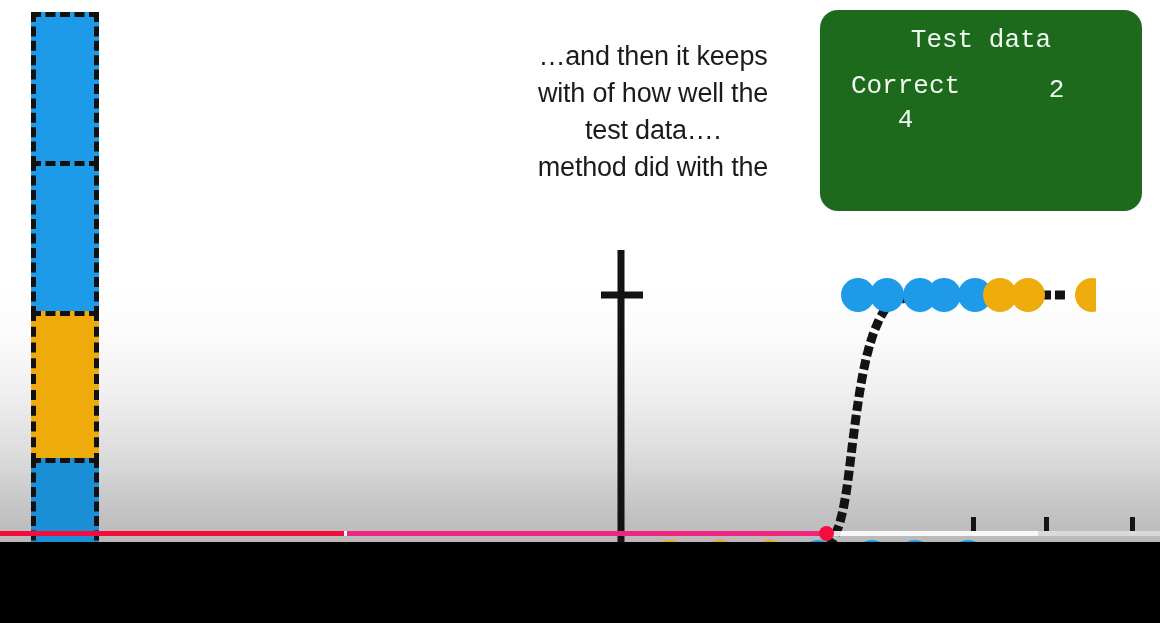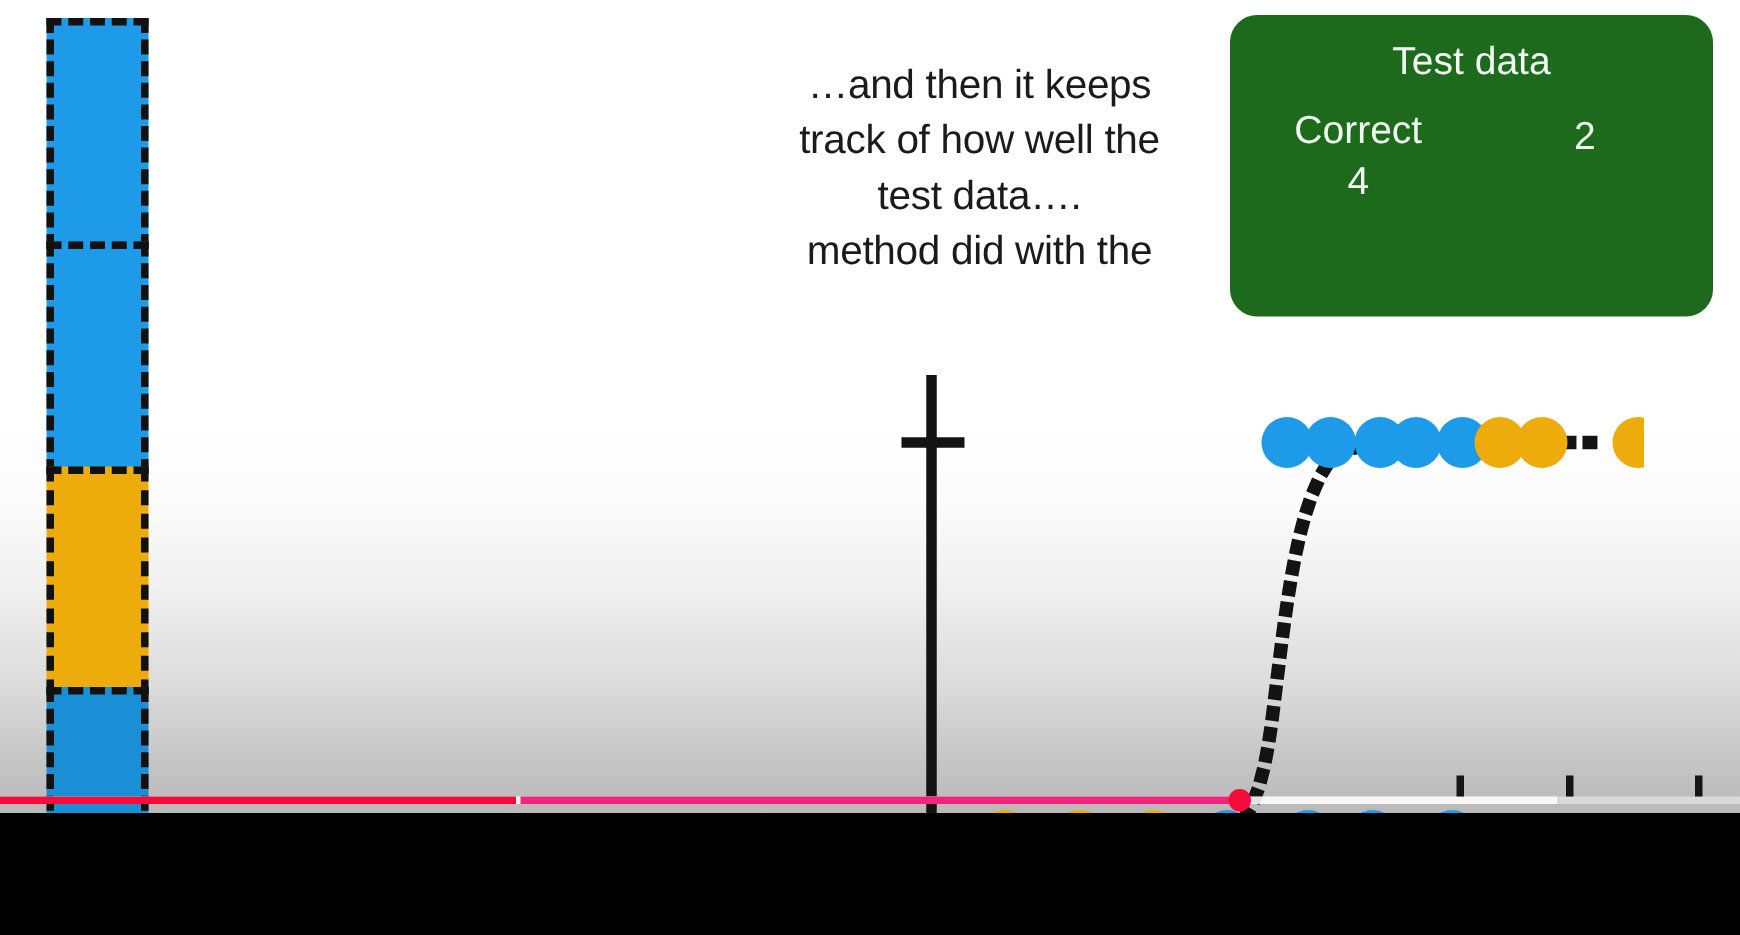--- a/index.html
+++ b/index.html
@@ -59,20 +59,21 @@
     position: absolute;
     left: 820px;
     top: 10px;
     width: 322px;
     height: 201px;
     background: #1d6a1d;
     border-radius: 18px;
     box-sizing: border-box;
     padding: 14px 10px 10px 10px;
     color: #f2fbf2;
+    font-family: Liberation Mono, monospace;
   }
   #green-card .card-title {
     text-align: center;
     font-size: 26px;
     line-height: 33px;
     margin-bottom: 14px;
   }
   #green-card .card-cols {
     display: flex;
     justify-content: flex-end;
@@ -137,21 +138,21 @@
 
   <div id="cv-strip">
     <div class="cv-cell" style="background: rgb(30, 155, 232); height: 154px; border-color: rgb(17, 17, 17);"></div>
     <div class="cv-cell" style="background: rgb(30, 155, 232); height: 155px; border-color: rgb(17, 17, 17);"></div>
     <div class="cv-cell" style="background: rgb(238, 171, 12); height: 152px; border-color: rgb(17, 17, 17);"></div>
     <div class="cv-cell" style="background: rgb(27, 143, 214); height: 155px; border-color: rgb(17, 17, 17);"></div>
   </div>
 
   <div id="caption">
     <div>…and then it keeps</div>
-    <div>track of how well the</div>
+    <div>with of how well the</div>
     <div>test data….</div>
     <div>method did with the</div>
   </div>
 
   <div id="green-card">
     <div class="card-title">
       <div>Test data</div>
     </div>
     <div class="card-cols">
       <div class="card-col">

